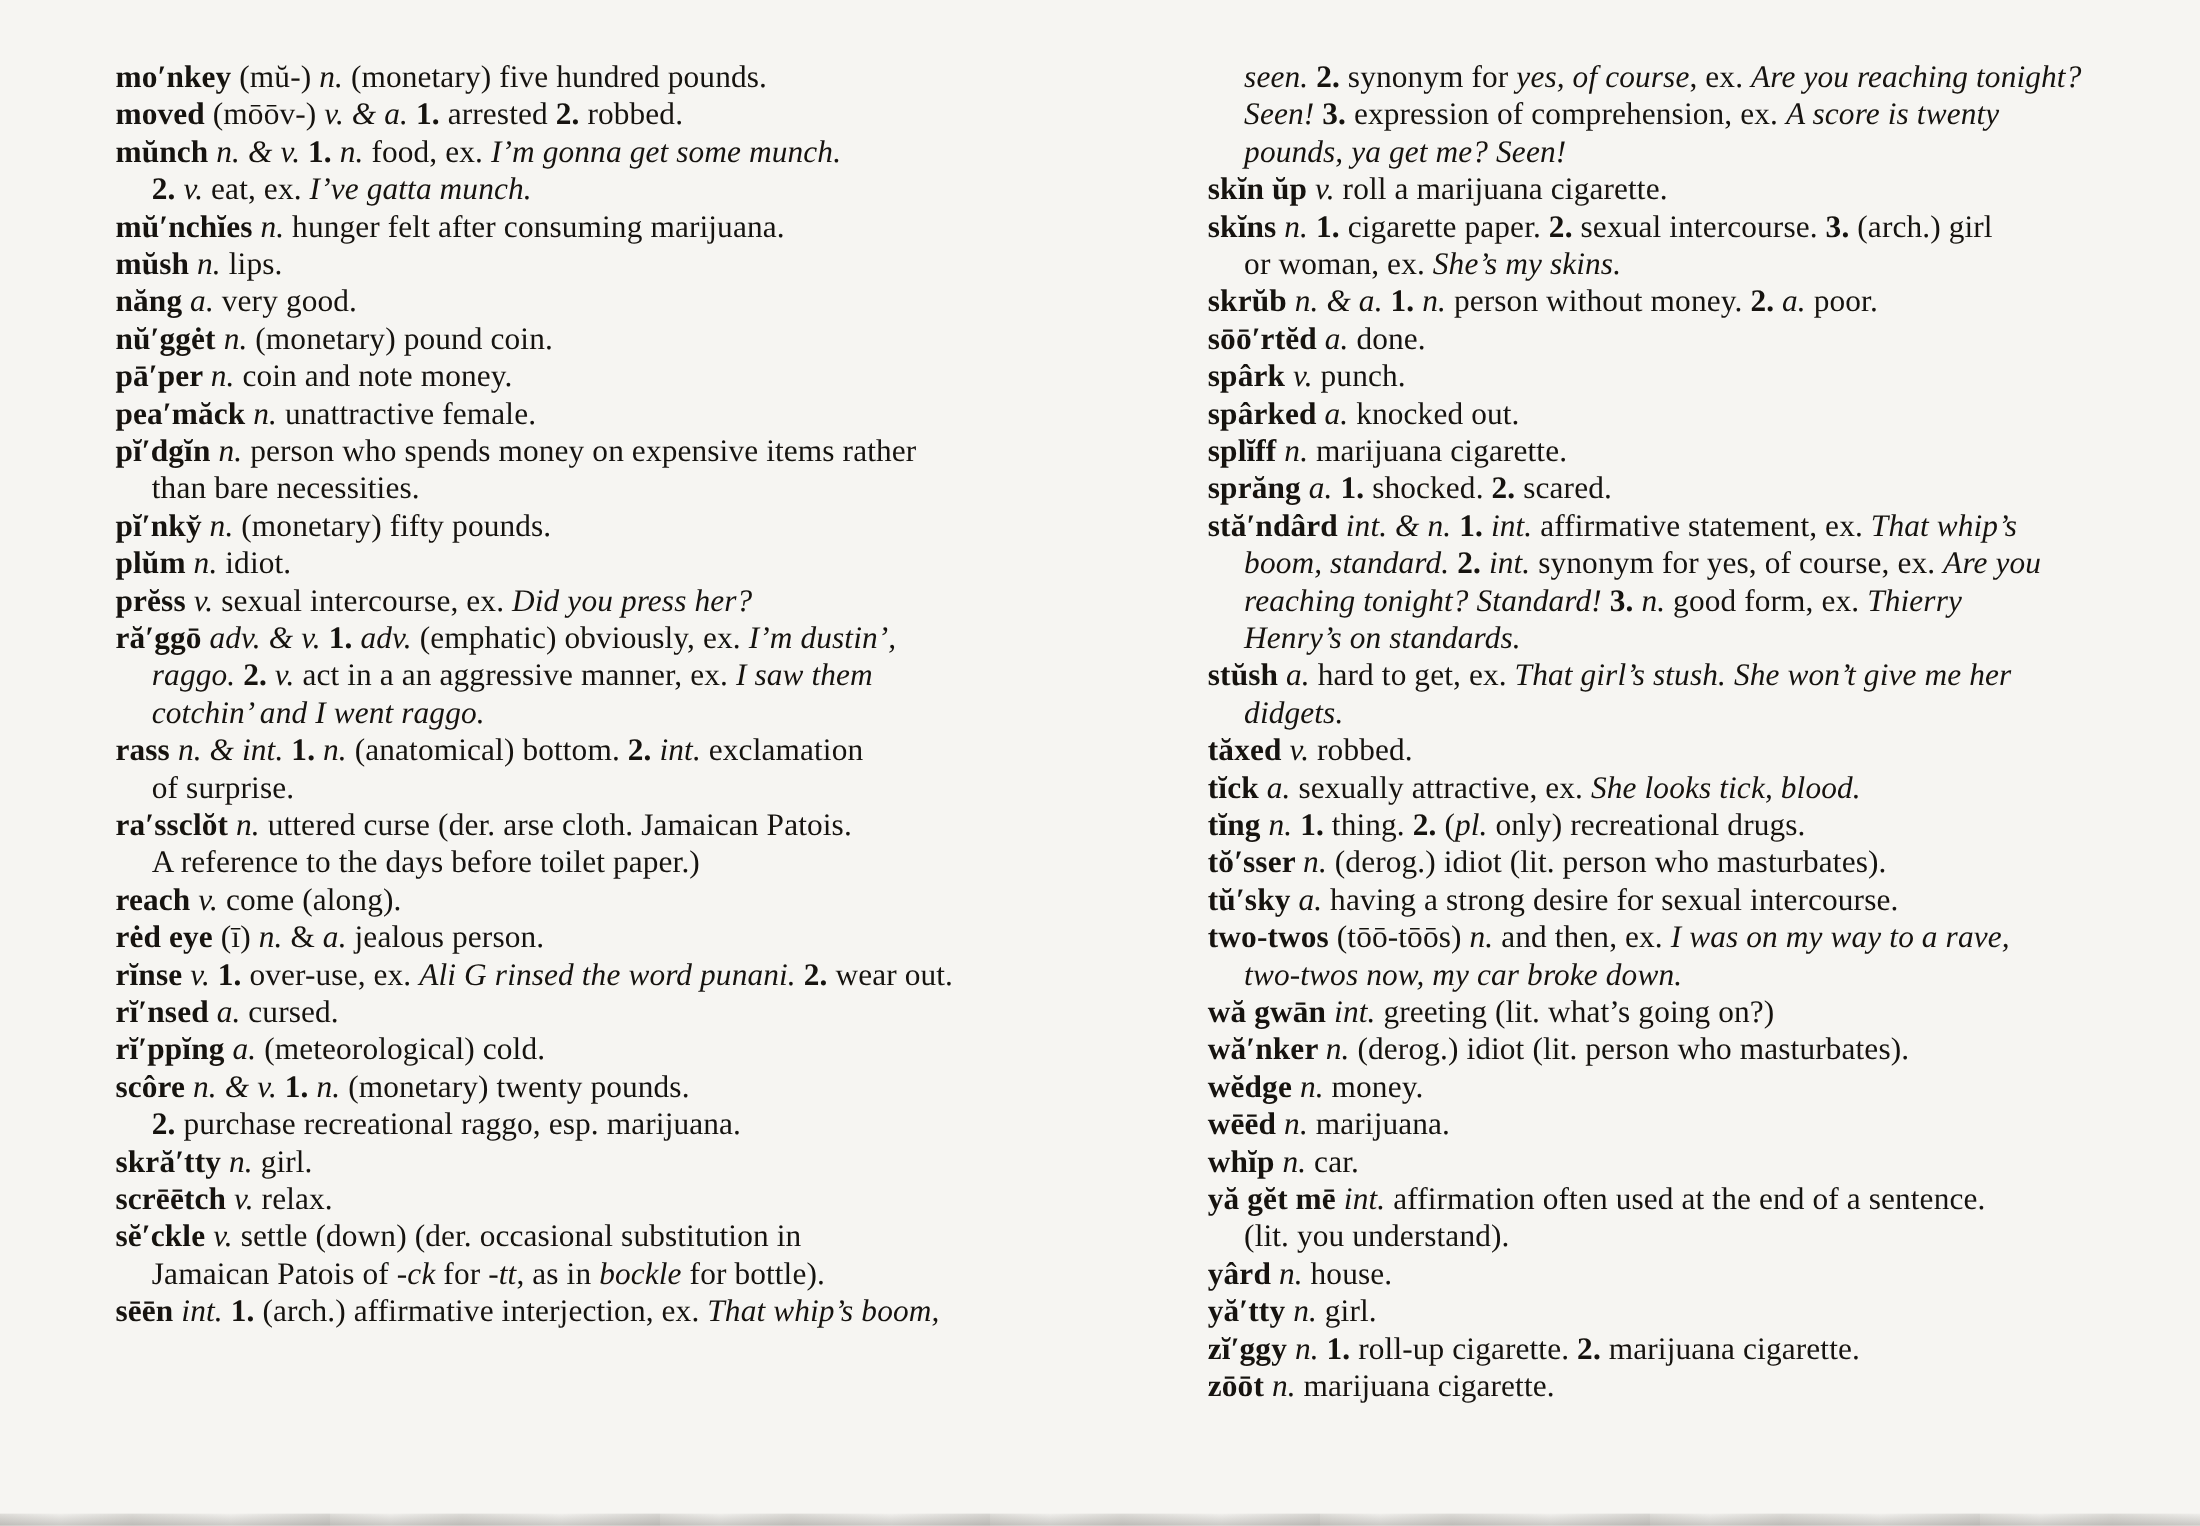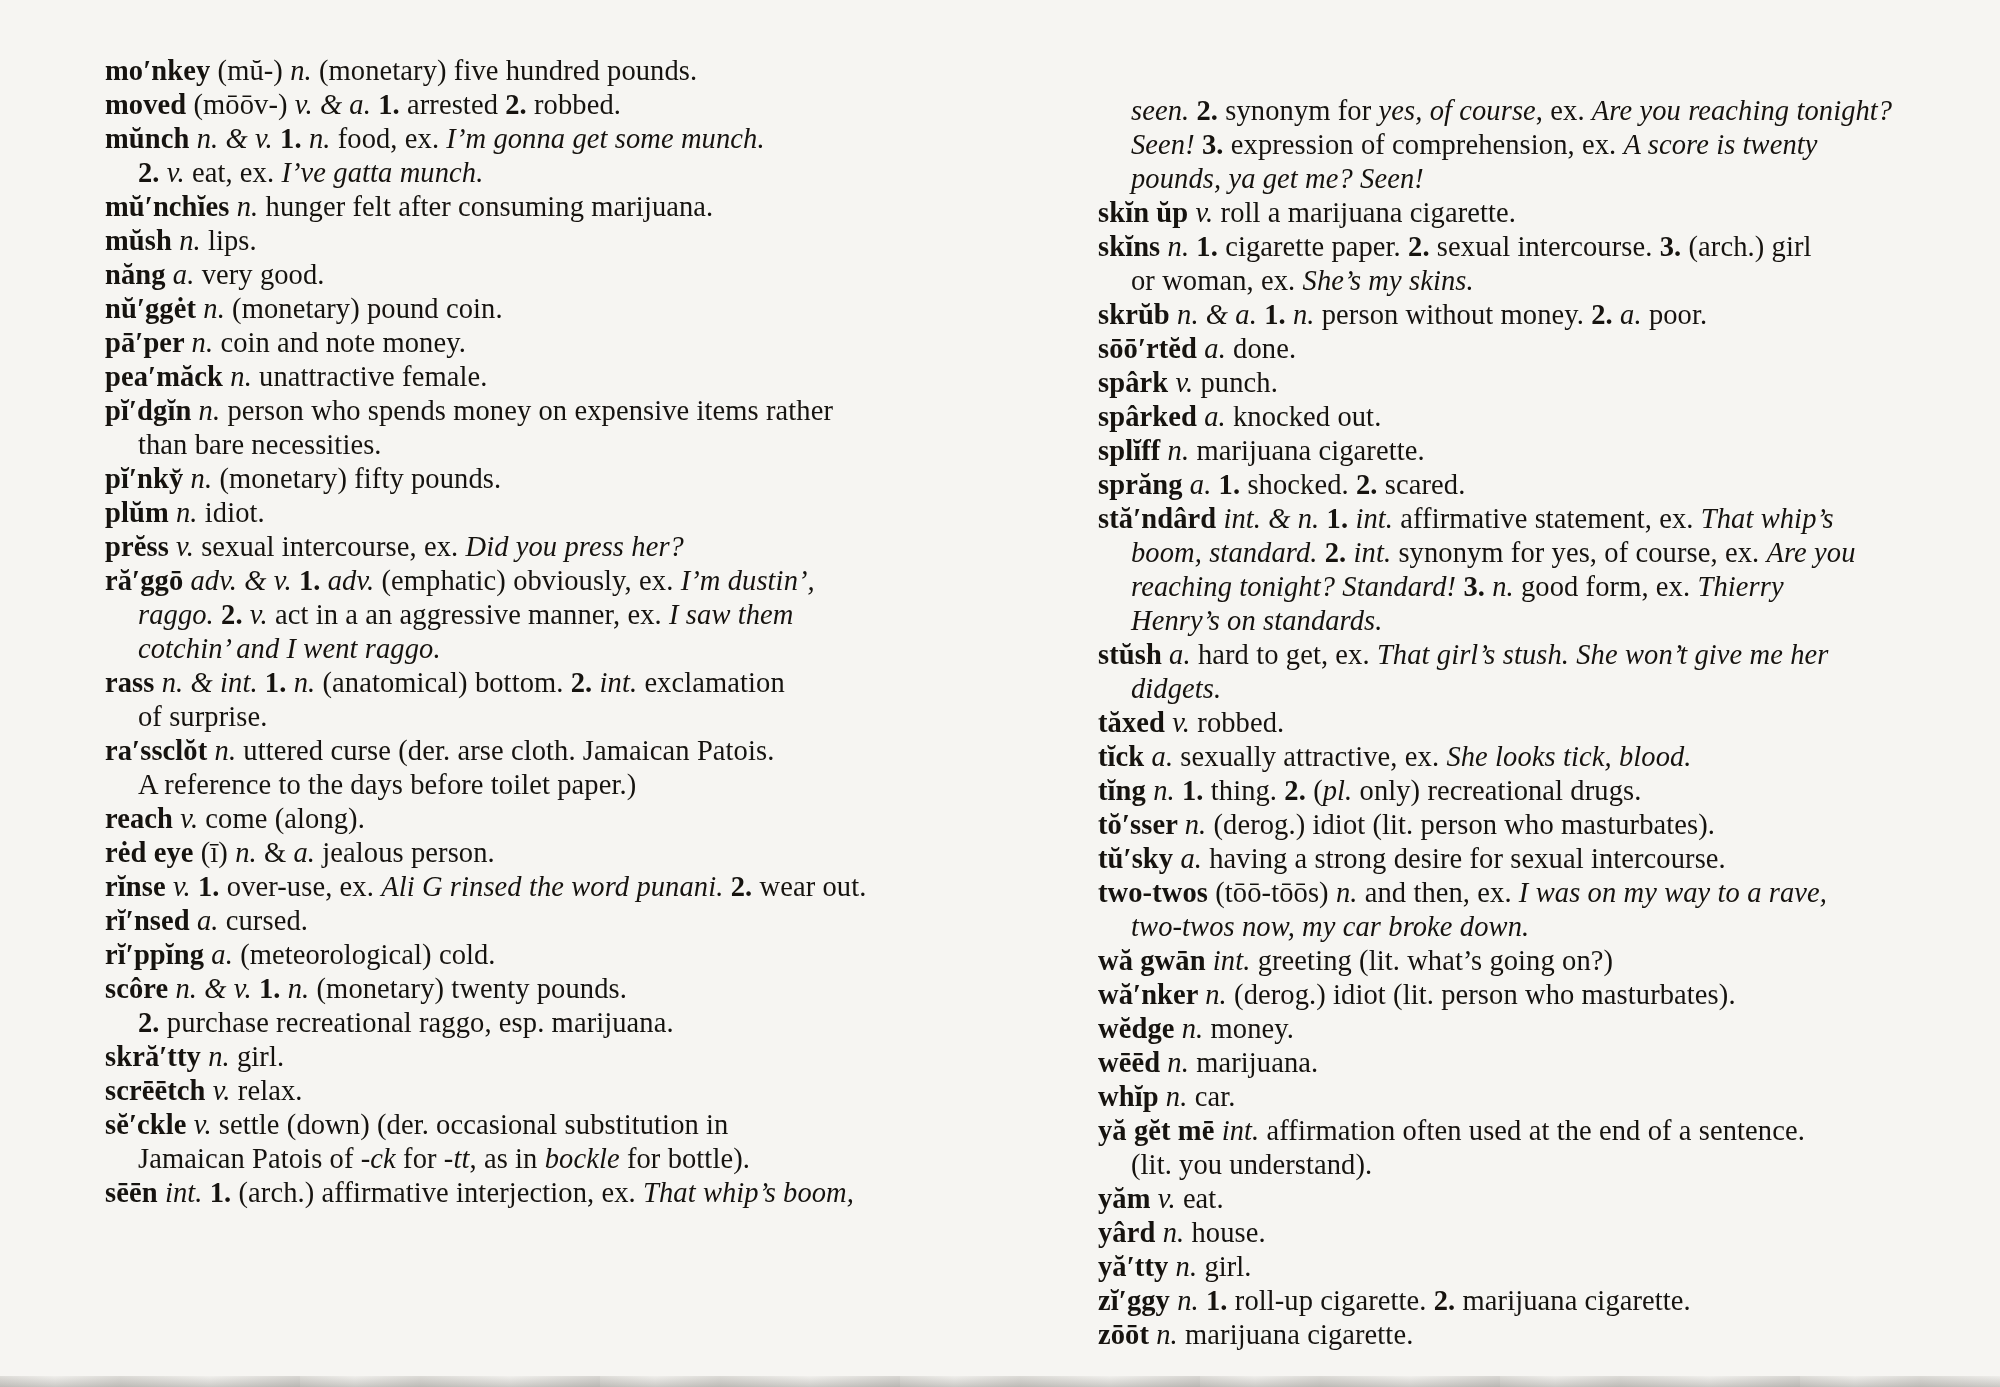--- a/index.html
+++ b/index.html
@@ -20,21 +20,20 @@
   .col-left{left:105px;width:985px;}
   .col-right{left:1098px;width:900px;}
   p.entry{
     margin:0;
     padding-left:33px;
     text-indent:-33px;
     font-family:Liberation Serif, serif;
   }
   p.entry.cont{
     text-indent:0;
-    margin-top:40px;
   }
   .b{font-weight:bold;}
   .i{font-style:italic;}
   .bottom-edge{
     position:absolute;left:0;bottom:0;width:2000px;height:11px;
     background:
       repeating-linear-gradient(90deg,
         rgba(120,116,108,0.18) 0px, rgba(150,146,140,0.06) 55px,
         rgba(120,116,108,0.20) 120px, rgba(160,156,150,0.05) 210px,
         rgba(110,106,100,0.22) 300px),
@@ -90,20 +89,19 @@
       <p class="entry"><span class="b">tĭng </span><span class="i">n. </span><span class="b">1. </span><span class="r">thing. </span><span class="b">2. </span><span class="r">(</span><span class="i">pl. </span><span class="r">only) recreational drugs.</span></p>
       <p class="entry"><span class="b">tŏ′sser </span><span class="i">n. </span><span class="r">(derog.) idiot (lit. person who masturbates).</span></p>
       <p class="entry"><span class="b">tŭ′sky </span><span class="i">a. </span><span class="r">having a strong desire for sexual intercourse.</span></p>
       <p class="entry"><span class="b">two-twos </span><span class="r">(tōō-tōōs) </span><span class="i">n. </span><span class="r">and then, ex. </span><span class="i">I was on my way to a rave,</span><br><span class="i">two-twos now, my car broke down.</span></p>
       <p class="entry"><span class="b">wă gwān </span><span class="i">int. </span><span class="r">greeting (lit. what’s going on?)</span></p>
       <p class="entry"><span class="b">wă′nker </span><span class="i">n. </span><span class="r">(derog.) idiot (lit. person who masturbates).</span></p>
       <p class="entry"><span class="b">wĕdge </span><span class="i">n. </span><span class="r">money.</span></p>
       <p class="entry"><span class="b">wēēd </span><span class="i">n. </span><span class="r">marijuana.</span></p>
       <p class="entry"><span class="b">whĭp </span><span class="i">n. </span><span class="r">car.</span></p>
       <p class="entry"><span class="b">yă gĕt mē </span><span class="i">int. </span><span class="r">affirmation often used at the end of a sentence.</span><br><span class="r">(lit. you understand).</span></p>
-      <p class="entry"><span class="b">yăm </span><span class="i">v. </span><span class="r">eat.</span></p>
       <p class="entry"><span class="b">yârd </span><span class="i">n. </span><span class="r">house.</span></p>
       <p class="entry"><span class="b">yă′tty </span><span class="i">n. </span><span class="r">girl.</span></p>
       <p class="entry"><span class="b">zĭ′ggy </span><span class="i">n. </span><span class="b">1. </span><span class="r">roll-up cigarette. </span><span class="b">2. </span><span class="r">marijuana cigarette.</span></p>
       <p class="entry"><span class="b">zōōt </span><span class="i">n. </span><span class="r">marijuana cigarette.</span></p>
     </div>
   <div class="bottom-edge"></div>
 </div>
 
 </body></html>

